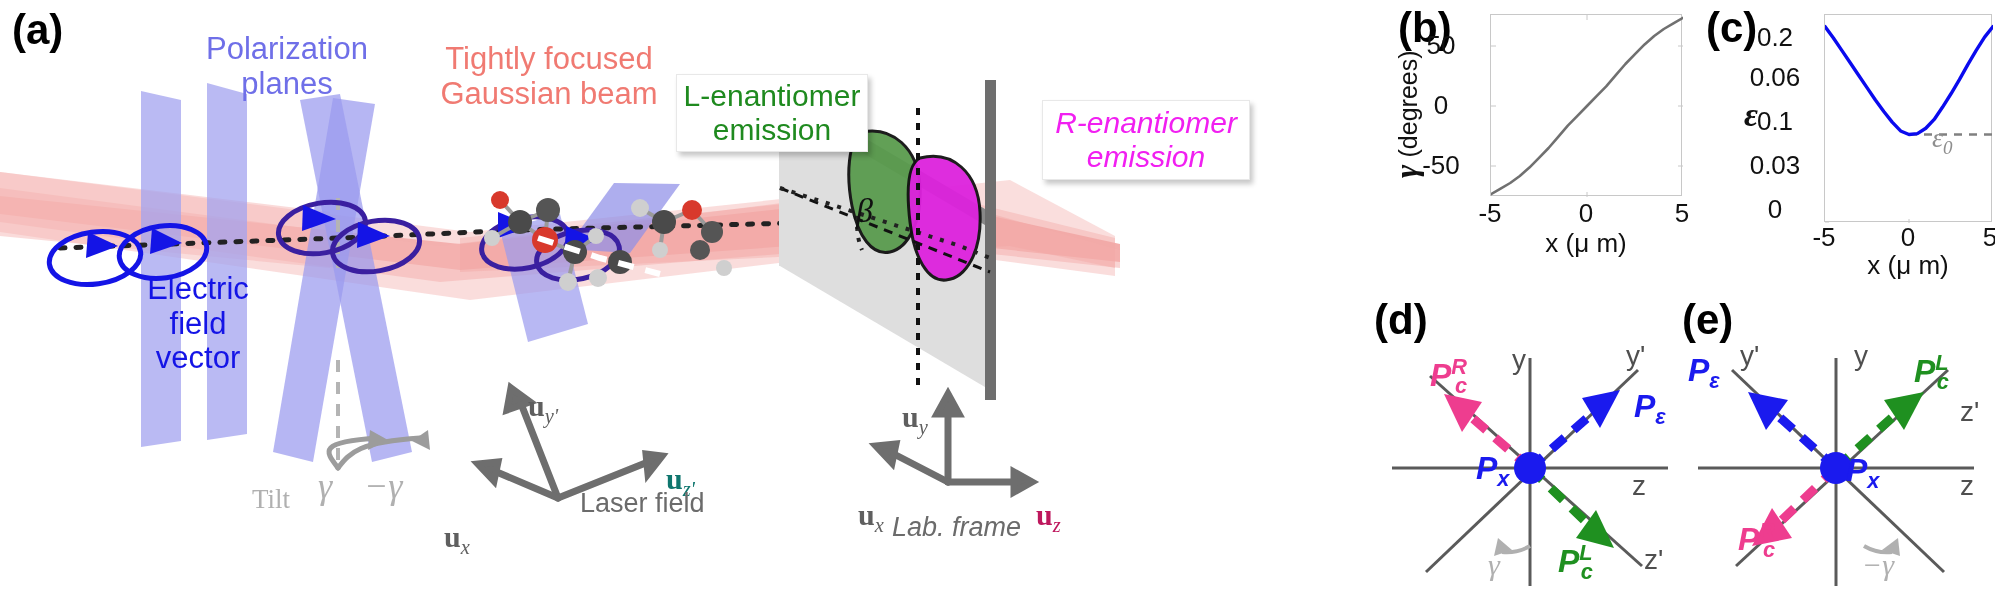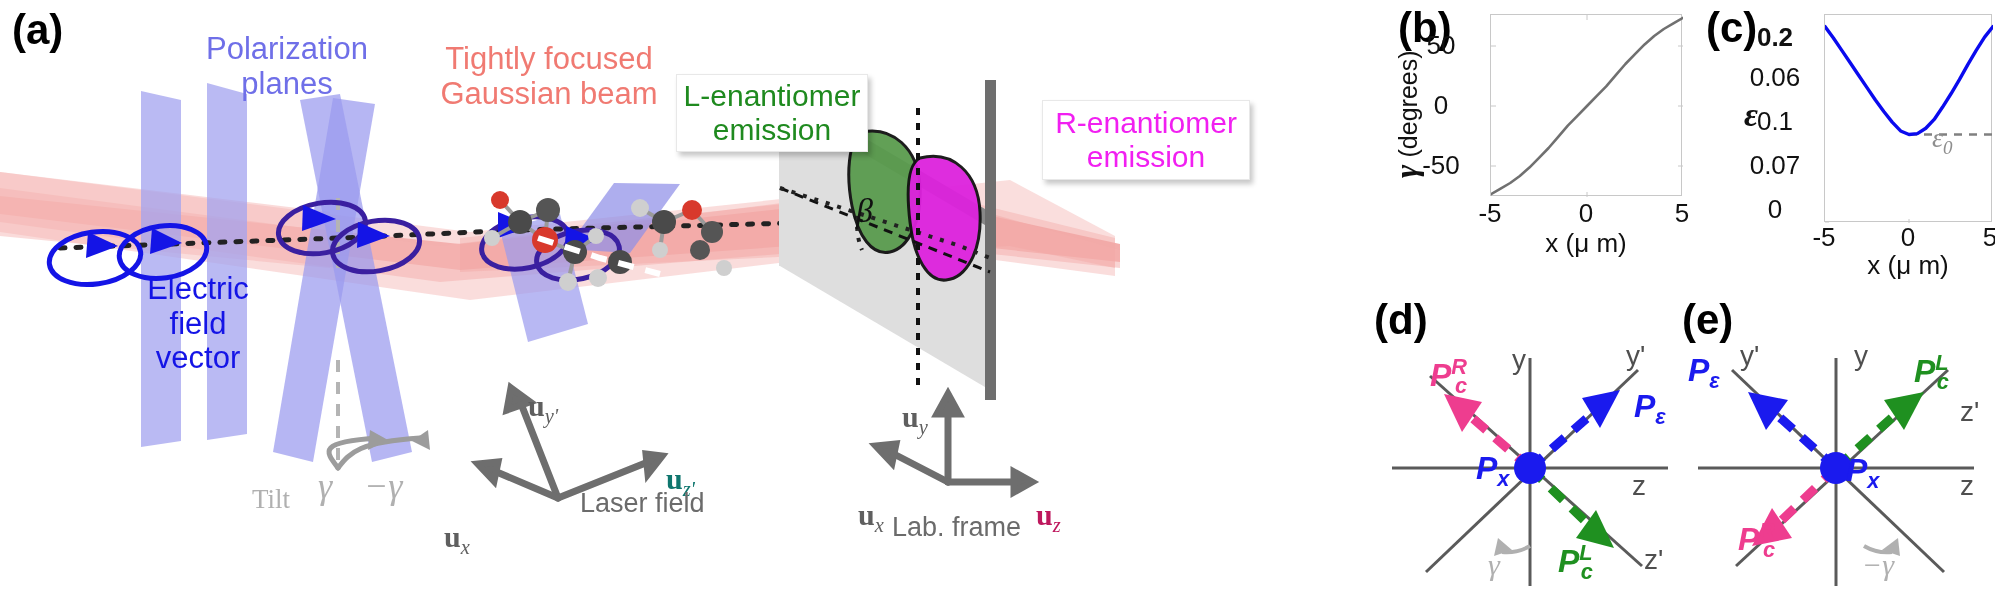--- a/index.html
+++ b/index.html
@@ -198,21 +198,21 @@
 Gaussian beam</div>
 
   <div class="lbl lbl-efield" style="left:120px;top:272px;width:156px;">Electric
 field
 vector</div>
 
 
   <div class="callout green" style="left:676px;top:74px;width:190px;height:76px;">L-enantiomer
 emission</div>
 
-  <div class="callout magenta" style="left:1042px;top:100px;width:206px;height:78px;">R-enantiomer
+  <div class="callout magenta" style="left:1042px;top:100px;width:206px;height:78px;font-style:italic;">R-enantiomer
 emission</div>
 
   <div class="lbl lbl-tilt" style="left:252px;top:484px;">Tilt</div>
 
   <div class="lbl lbl-tilt" style="left:318px;top:466px;font-size:36px;font-family:'Liberation Serif',serif;font-style:italic;">γ</div>
 
   <div class="lbl lbl-tilt" style="left:364px;top:466px;font-size:36px;font-family:'Liberation Serif',serif;font-style:italic;">−γ</div>
 
   <div class="lbl" style="left:856px;top:192px;font-size:34px;color:#111;font-family:'Liberation Serif',serif;font-style:italic;">β</div>
 
@@ -235,21 +235,21 @@
   </div>
 
   <div class="lbl" style="left:858px;top:464px;font-size:30px;color:#5f5f5f;">
     <b style="font-family:'Liberation Serif',serif;">u</b><sub style="font-family:'Liberation Serif',serif;font-style:italic;">x</sub>
   </div>
 
   <div class="lbl" style="left:1036px;top:464px;font-size:30px;color:#be185d;">
     <b style="font-family:'Liberation Serif',serif;">u</b><sub style="font-family:'Liberation Serif',serif;font-style:italic;">z</sub>
   </div>
 
-  <div class="lbl lbl-frame" style="left:892px;top:512px;">Lab. frame</div>
+  <div class="lbl lbl-frame" style="left:892px;top:512px;font-style:italic;">Lab. frame</div>
 
   <div class="lbl panel-letter" style="left:1398px;top:4px;font-size:42px;">(b)</div>
 
   <div class="plotbox" id="plot-b" style="left:1490px;top:14px;width:192px;height:182px;">
     <svg width="192" height="182" viewBox="0 0 192 182" preserveAspectRatio="none">
       <polyline id="curve-b" fill="none" stroke="#707070" stroke-width="2.6" stroke-linejoin="round" stroke-linecap="round" points="0.00,179.20 9.60,173.60 19.20,168.00 28.80,161.00 38.40,152.60 48.00,142.80 57.60,133.00 67.20,121.80 76.80,110.60 86.40,100.80 96.00,91.00 105.60,81.20 115.20,71.40 124.80,60.20 134.40,49.00 144.00,39.20 153.60,29.40 163.20,21.00 172.80,14.00 182.40,8.40 192.00,2.80"></polyline>
       <g stroke="#c8c8c8" stroke-width="1">
         <line x1="0" y1="31" x2="5" y2="31"></line>
           <line x1="187" y1="31" x2="192" y2="31"></line>
         <line x1="0" y1="91" x2="5" y2="91"></line>
@@ -283,24 +283,24 @@
     <svg width="168" height="208" viewBox="0 0 168 208" preserveAspectRatio="none">
       <line id="eps0-line" x1="84" y1="119.49" x2="168" y2="119.49" stroke="#808080" stroke-width="2.6" stroke-dasharray="8,7"></line>
       <polyline id="curve-c" fill="none" stroke="#0a0aee" stroke-width="3.4" stroke-linejoin="round" stroke-linecap="round" points="0.00,11.51 8.40,23.01 16.80,35.40 25.20,47.80 33.60,60.19 42.00,72.58 50.40,84.97 58.80,96.48 67.20,107.10 75.60,115.95 84.00,119.49 92.40,118.60 100.80,113.29 109.20,104.44 117.60,92.05 126.00,78.77 134.40,64.61 142.80,49.57 151.20,35.40 159.60,22.13 168.00,11.51"></polyline>
       <g stroke="#c8c8c8" stroke-width="1">
         <line x1="0" y1="208" x2="4" y2="208"></line>
         <line x1="84" y1="204" x2="84" y2="208"></line>
       </g>
     </svg>
   </div>
 
-  <div class="tick-y" style="left:1732px;top:22px;width:86px;font-weight:bold;">0.2</div>
+  <div class="tick-y" style="left:1732px;top:22px;width:86px;">0.2</div>
   <div class="tick-y" style="left:1732px;top:62px;width:86px;">0.06</div>
   <div class="tick-y" style="left:1732px;top:106px;width:86px;">0.1</div>
-  <div class="tick-y" style="left:1732px;top:150px;width:86px;">0.07</div>
+  <div class="tick-y" style="left:1732px;top:150px;width:86px;">0.03</div>
   <div class="tick-y" style="left:1732px;top:194px;width:86px;">0</div>
 
   <div class="tick-x" style="left:1796px;top:222px;width:56px;">-5</div>
   <div class="tick-x" style="left:1880px;top:222px;width:56px;">0</div>
   <div class="tick-x" style="left:1962px;top:222px;width:56px;">5</div>
 
   <div class="axis-title" style="left:1820px;top:250px;width:176px;">x (μ m)</div>
 
   <div class="abs" style="left:1744px;top:96px;font-size:34px;color:#111;
               font-family:'Liberation Serif',serif;font-style:italic;font-weight:bold;">ε</div>

